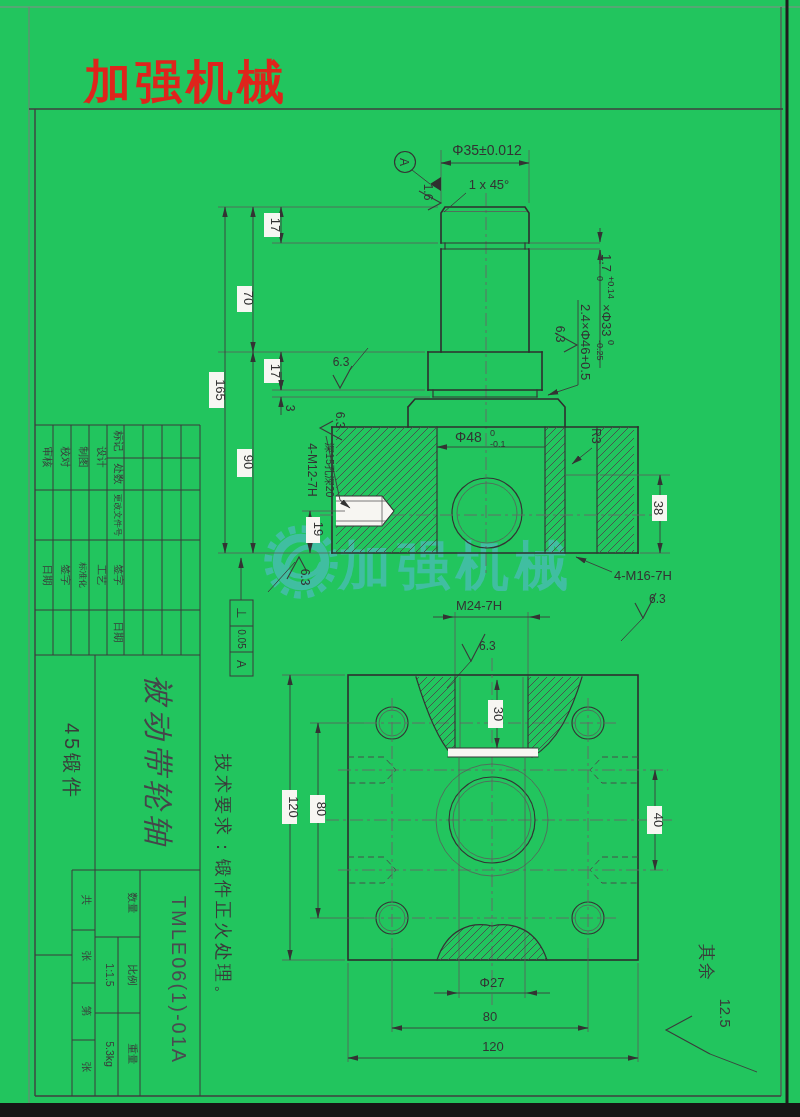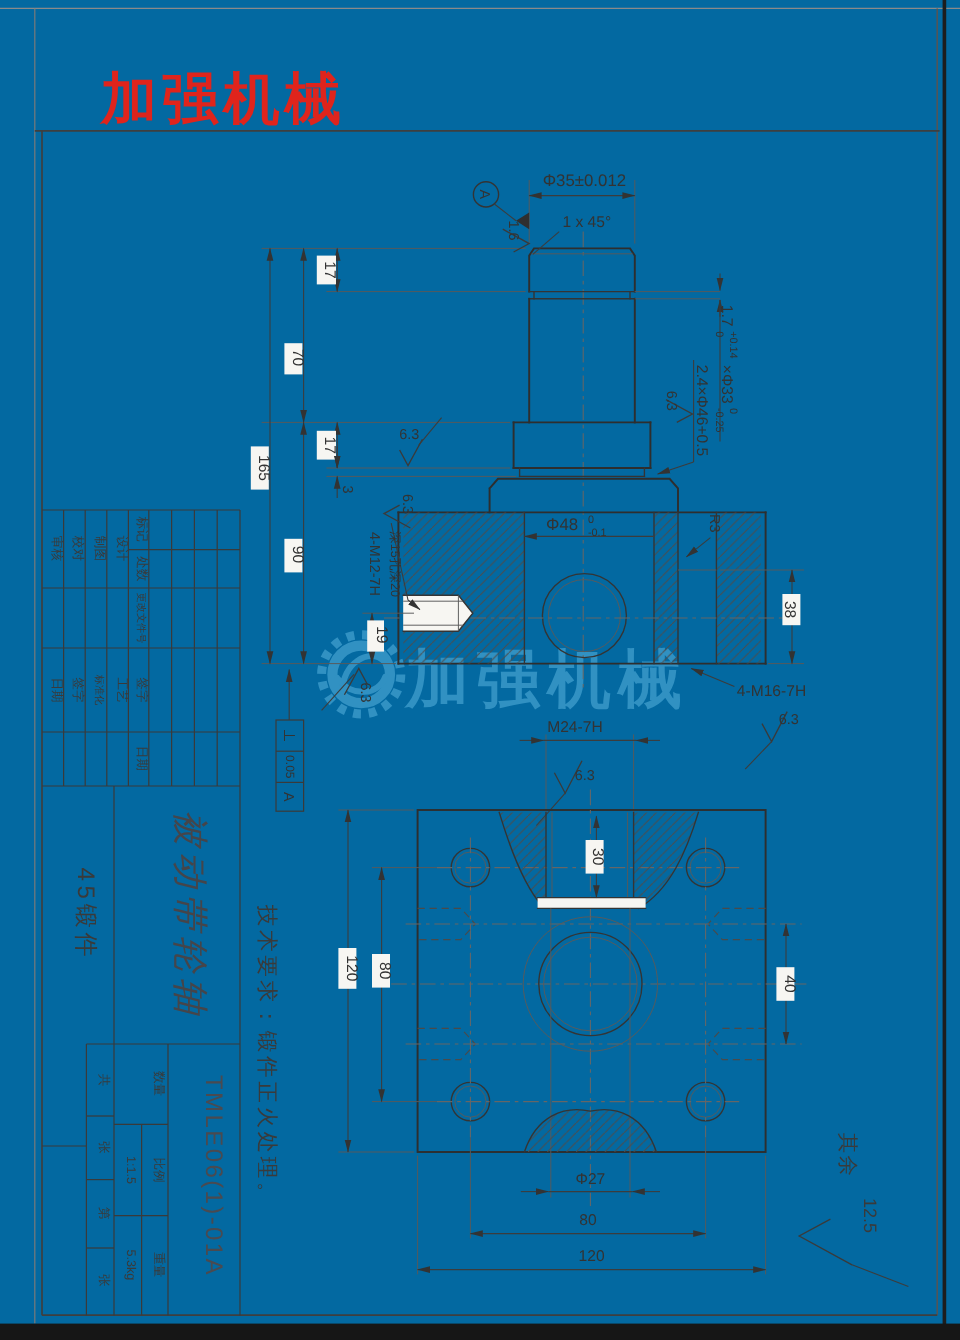--- a/index.html
+++ b/index.html
@@ -1,16 +1,16 @@
 <!DOCTYPE html>
 <html><head>
 <meta charset="utf-8">
 <style>
   html,body{margin:0;padding:0;background:#e9e7e2;}
-  .page{position:relative;width:800px;height:1117px;background:#0369a1;overflow:hidden;}
+  .page{position:relative;width:800px;height:1117px;background:#22c55e;overflow:hidden;}
   svg{display:block}
   .ol{stroke:#2e2e2e;stroke-width:1.6;fill:none;stroke-linecap:square}
   .ol2{stroke:#343434;stroke-width:1.15;fill:none;stroke-linecap:square}
   .dim{stroke:#3c3c3c;stroke-width:0.9;fill:none}
   .thin{stroke:#5a5a5a;stroke-width:0.8;fill:none}
   .cl{stroke:#666;stroke-width:0.9;fill:none;stroke-dasharray:13 4 3 4}
   .hid{stroke:#4a4a4a;stroke-width:0.95;fill:none;stroke-dasharray:6 4}
   .grid{stroke:#3a3a3a;stroke-width:1;fill:none}
   .txt{font-family:"Liberation Sans","DejaVu Sans",sans-serif;fill:#333}
   .d14{font-size:14px}.d13{font-size:13px}.d12{font-size:12px}.d10{font-size:10.5px}.d9{font-size:9px}

